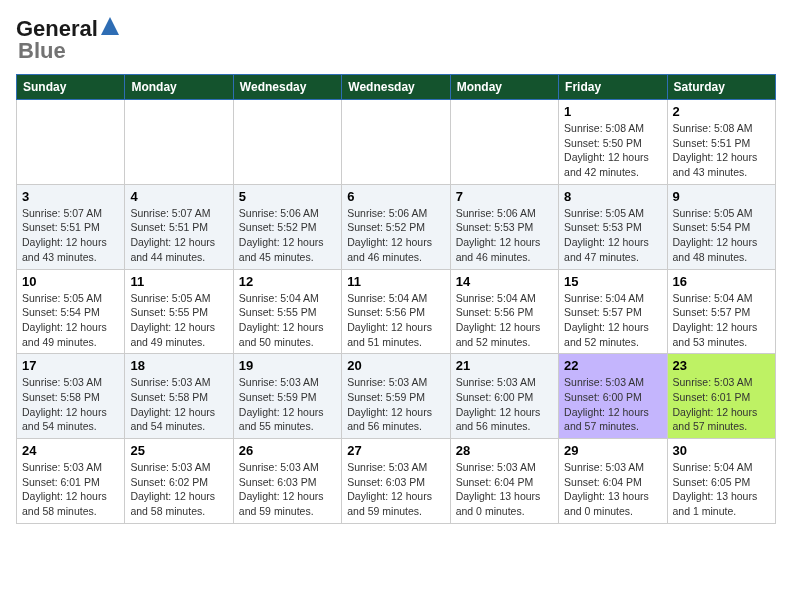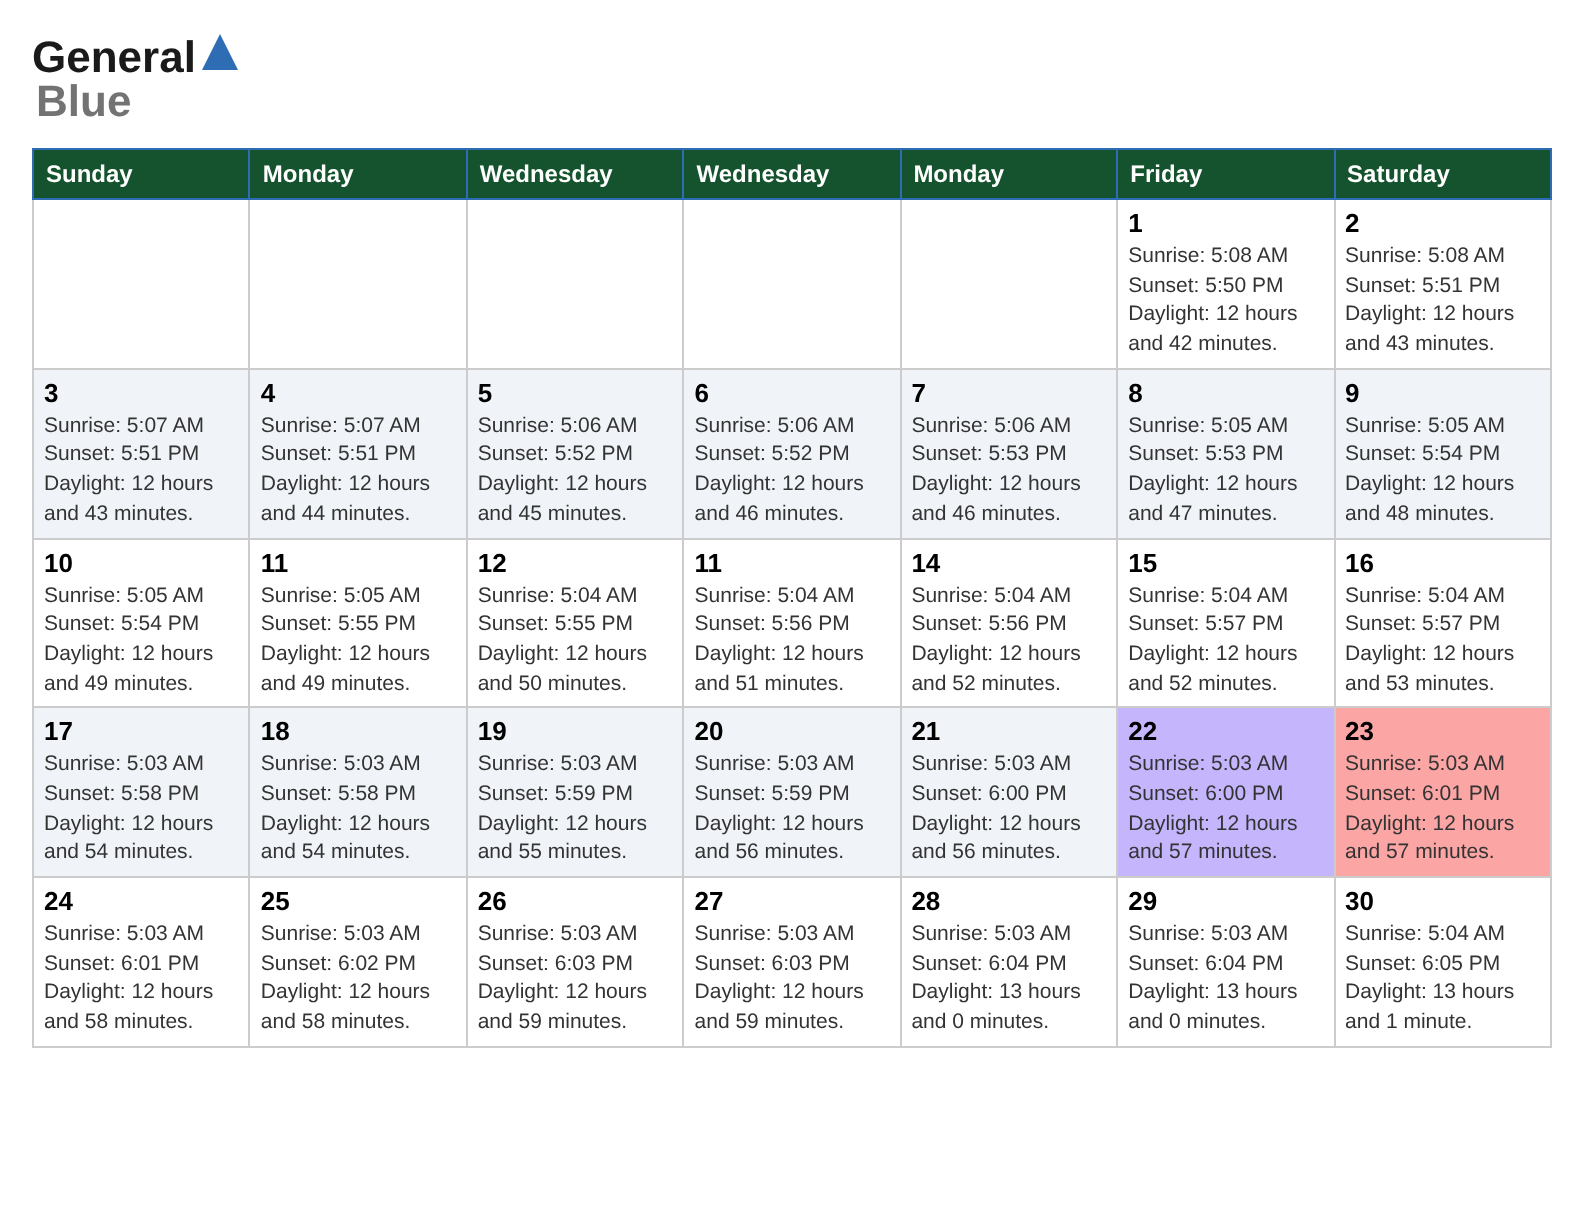--- a/index.html
+++ b/index.html
@@ -270,21 +270,21 @@
 Daylight: 12 hours
 and 56 minutes.</div>
         </td>
         <td style="background: #c4b5fd;">
           <span class="day-number">22</span>
           <div class="day-info" style="white-space: pre-line;">Sunrise: 5:03 AM
 Sunset: 6:00 PM
 Daylight: 12 hours
 and 57 minutes.</div>
         </td>
-        <td style="background: #fca5a5;">
+        <td style="background: #bef264;">
           <span class="day-number">23</span>
           <div class="day-info" style="white-space: pre-line;">Sunrise: 5:03 AM
 Sunset: 6:01 PM
 Daylight: 12 hours
 and 57 minutes.</div>
         </td>
       </tr>
       <tr>
         <td>
           <span class="day-number">24</span>

